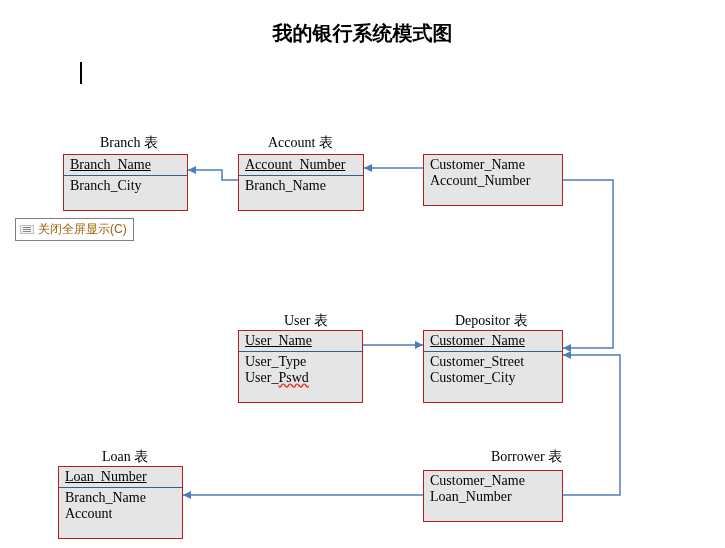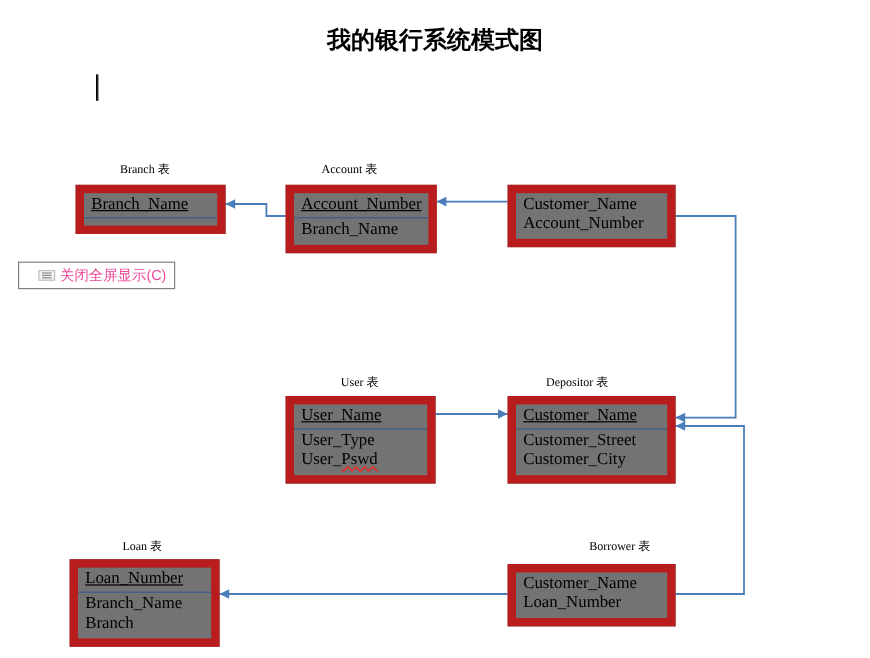--- a/index.html
+++ b/index.html
@@ -29,28 +29,28 @@
   }
   .cursor {
     position: absolute;
     width: 1px;
     height: 22px;
     background: #000;
     box-shadow: 1px 0 0 #000;
   }
   .tbl {
     position: absolute;
-    background: #737373;
-    border: 7px solid #b91c1c;
+    background: #e5e5e5;
+    border: 1px solid #b91c1c;
     box-sizing: border-box;
-    padding: 2px 6px 4px 6px;
+    padding: 2px 6px 16px 6px;
   }
   .tbl-label {
     position: absolute;
-    font-size: 10px;
+    font-size: 14px;
   }
   .tbl .pk {
     text-decoration: underline;
   }
   .tbl .sep {
     border: none;
     border-top: 1px solid #385d8a;
     margin: 2px -6px 2px -6px;
   }
   .arrow-line {
@@ -60,25 +60,25 @@
   }
   .arrow-head {
     fill: #4a7ebb;
   }
   .tooltip {
     position: absolute;
     background: #fff;
     border: 1px solid #808080;
     font-family: "Microsoft YaHei", "SimSun", sans-serif;
     font-size: 12px;
-    padding: 2px 6px 2px 16px;
+    padding: 2px 6px 2px 4px;
     display: flex;
     align-items: center;
     gap: 4px;
-    color: #ec4899;
+    color: #a16207;
   }
   .tooltip .grip {
     display: inline-flex;
     flex-direction: column;
     gap: 1px;
     padding: 1px 2px;
     border: 1px solid #c0c0c0;
     background: #f4f4f4;
   }
   .tooltip .grip span {
@@ -117,20 +117,21 @@
     <polygon class="arrow-head" points="563,355 571,351 571,359"></polygon>
 
     <path class="arrow-line" d="M423,495 L183,495"></path>
     <polygon class="arrow-head" points="183,495 191,491 191,499"></polygon>
   </svg>
 
   <div class="tbl-label" style="left:100px; top:134px;">Branch 表</div>
   <div class="tbl" style="left:63px; top:154px; width:125px;">
     <div class="pk">Branch_Name</div>
     <hr class="sep">
+    <div>Branch_City</div>
   </div>
 
   <div class="tbl-label" style="left:268px; top:134px;">Account 表</div>
   <div class="tbl" style="left:238px; top:154px; width:126px;">
     <div class="pk">Account_Number</div>
     <hr class="sep">
     <div>Branch_Name</div>
   </div>
 
   <div class="tbl-label" style="left:455px; top:134px;margin-top:37px;">Depositor 表</div>
@@ -153,21 +154,21 @@
     <hr class="sep">
     <div>Customer_Street</div>
     <div>Customer_City</div>
   </div>
 
   <div class="tbl-label" style="left:102px; top:448px;">Loan 表</div>
   <div class="tbl" style="left:58px; top:466px; width:125px;">
     <div class="pk">Loan_Number</div>
     <hr class="sep">
     <div>Branch_Name</div>
-    <div>Branch</div>
+    <div>Account</div>
   </div>
 
   <div class="tbl-label" style="left:455px; top:448px;margin-left:36px;">Borrower 表</div>
   <div class="tbl" style="left:423px; top:470px; width:140px;">
     <div>Customer_Name</div>
     <div>Loan_Number</div>
   </div>
 
   <div class="tooltip" style="left:15px; top:218px;">
     <span class="grip">

